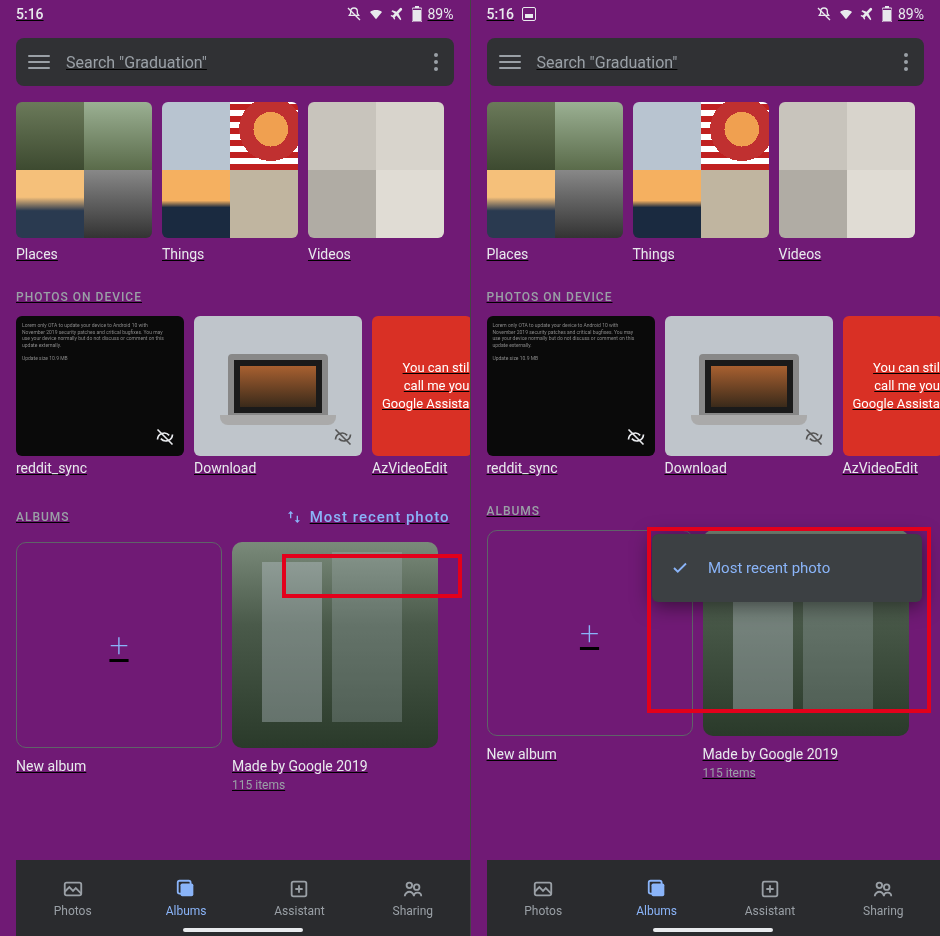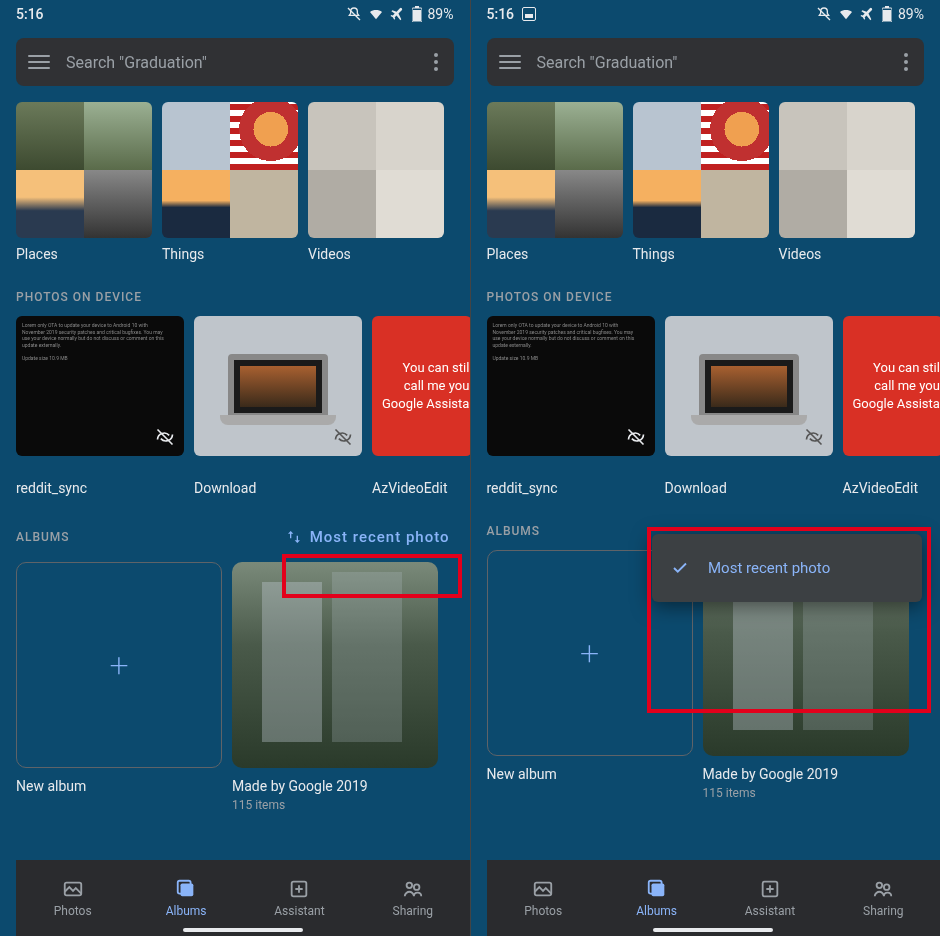--- a/index.html
+++ b/index.html
@@ -11,25 +11,26 @@
     overflow: hidden;
   }
   .stage {
     width: 940px;
     height: 936px;
     display: flex;
     background: #202124;
   }
   .phone {
     flex: 1;
-    background: #0c4a6e;
+    background: #701a75;
     position: relative;
     display: flex;
     flex-direction: column;
     overflow: hidden;
+    text-decoration: underline;
   }
   .phone:first-child { border-right: 1px solid #444; }
 
   
   .statusbar {
     height: 28px;
     display: flex;
     align-items: center;
     padding: 0 16px;
     color: #e8eaed;
@@ -102,21 +103,21 @@
   .section-header .flex{flex:1;}
 
   .dev-row{ display:flex; gap:10px; padding:0 16px;}
   .dev-card{ width:168px; flex:0 0 168px;}
   .dev-thumb{
     width:168px; height:140px; border-radius:6px; background:#333; position:relative;
     display:flex; align-items:center; justify-content:center; overflow:hidden;
   }
   .dev-card:nth-child(3){ width:100px; flex:0 0 100px;}
   .dev-card:nth-child(3) .dev-thumb{width:100px;align-items:center;}
-  .dev-title{ color:#e8eaed; font-size:14px; margin-top:24px;}
+  .dev-title{ color:#e8eaed; font-size:14px; margin-top:4px;}
   .no-sync{
     position:absolute; right:8px; bottom:8px; width:22px; height:22px; 
     color:#e8eaed; display:flex; align-items:center; justify-content:center;
   }
 
   .dev-thumb.black{ background:#0a0a0a;}
   .dev-thumb.black .lines{
     position:absolute; top:6px; left:6px; right:20px;
     font-size:5px; color:#888; line-height:1.3;
   }

